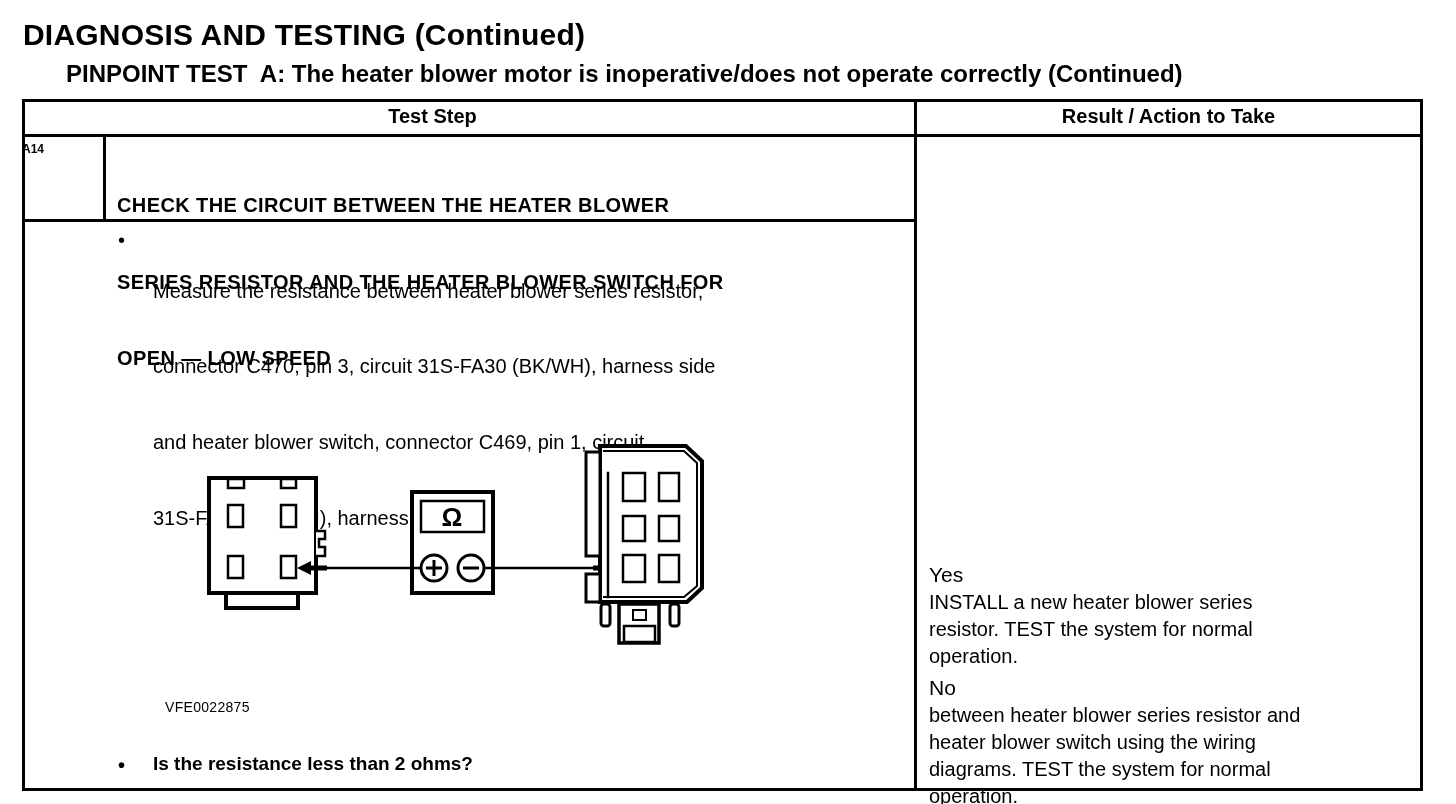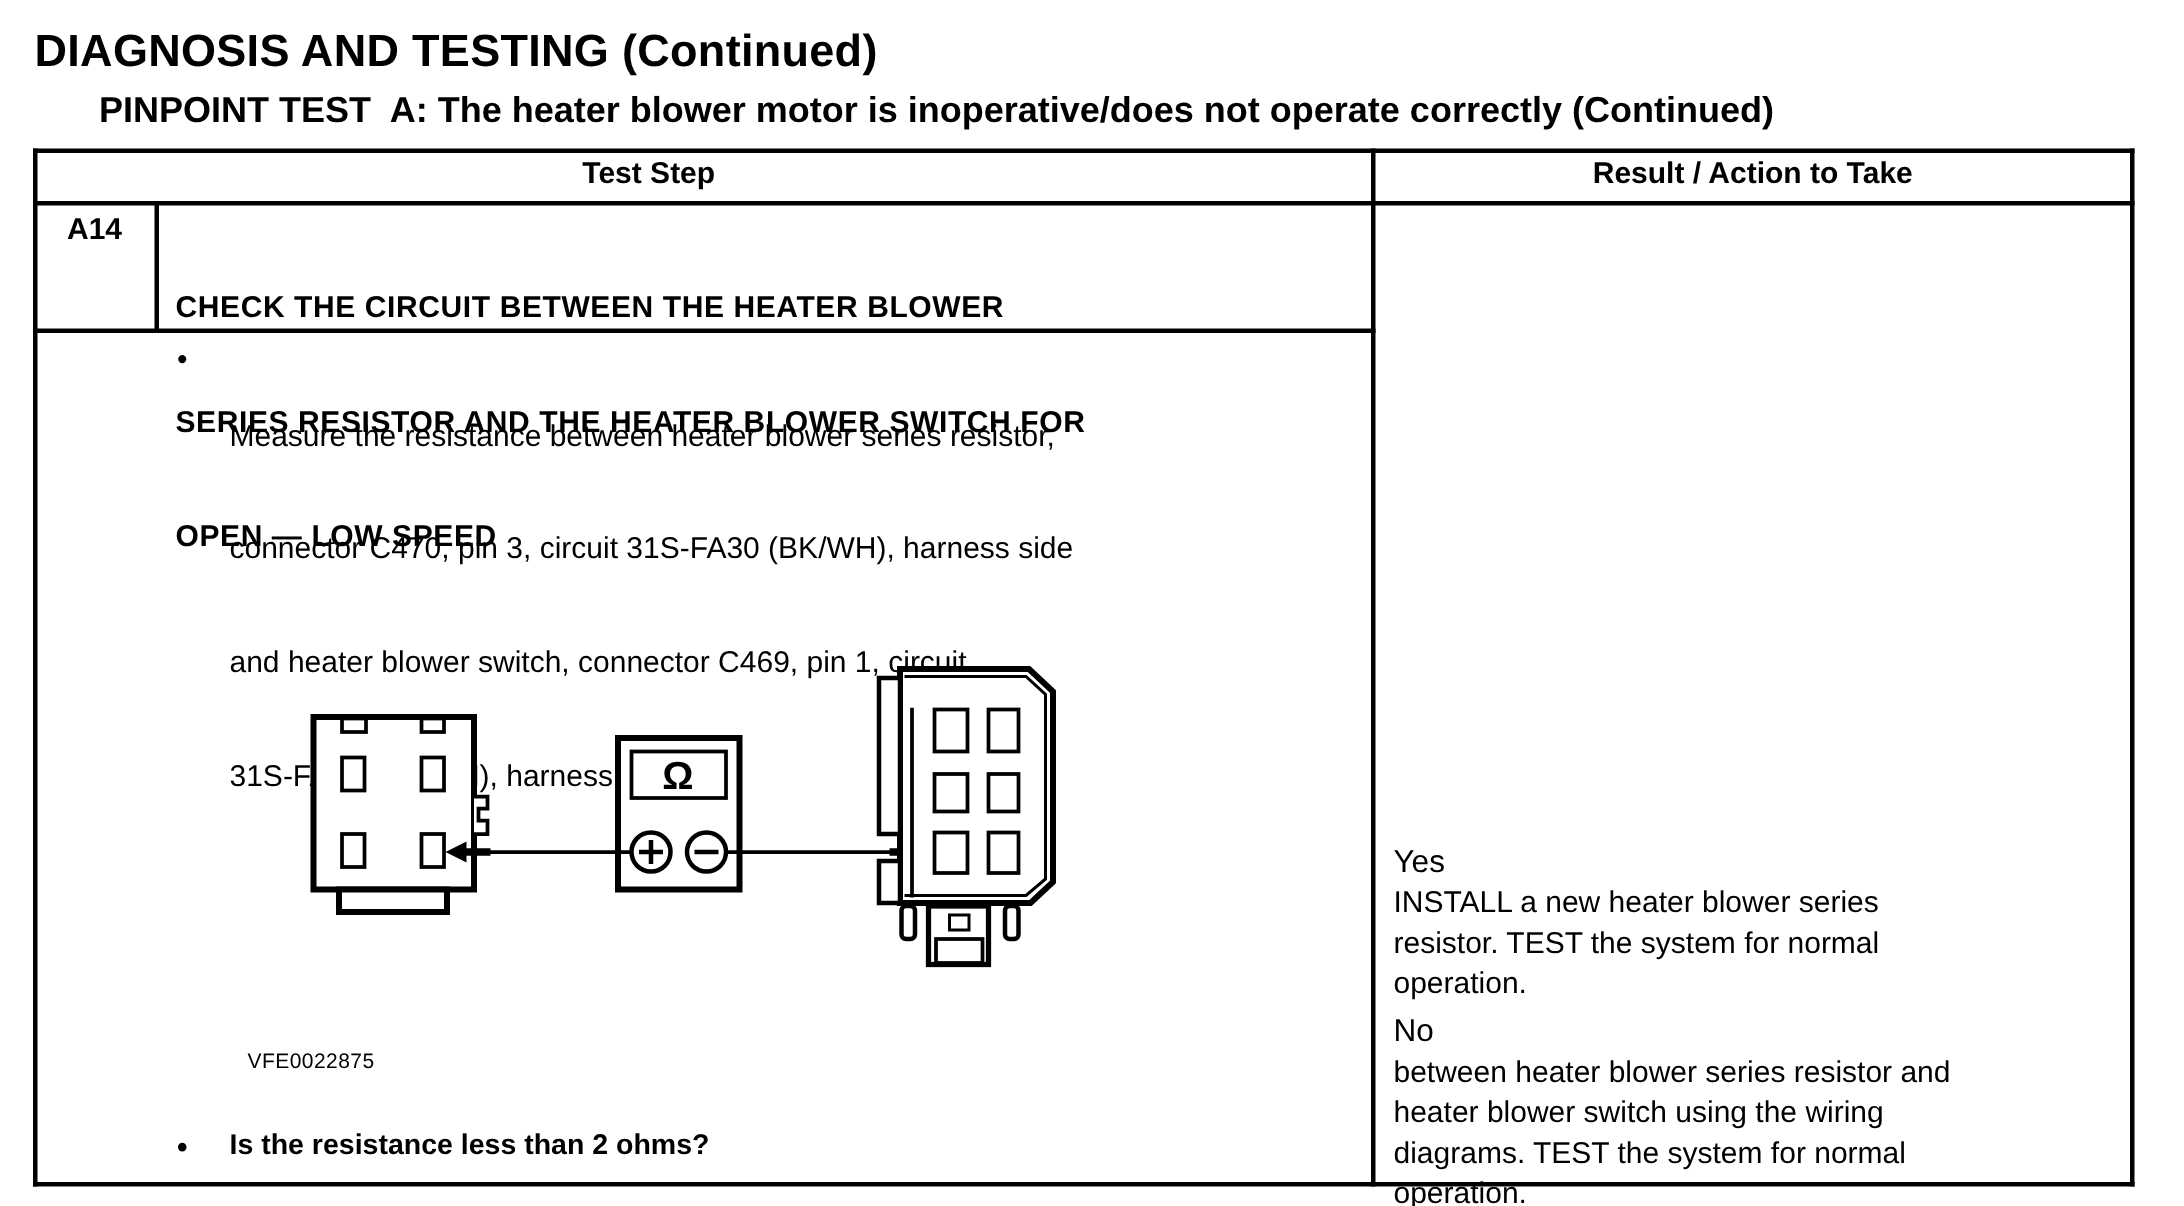--- a/index.html
+++ b/index.html
@@ -8,21 +8,21 @@
     position:relative; width:1456px; height:804px;
     background:#ffffff; color:#000000;
     font-family:"Liberation Sans", sans-serif;
     overflow:hidden;
   }
   .abs { position:absolute; }
   .rule { position:absolute; background:#000000; }
   .h1 { left:23px; top:6px; font-size:30px; font-weight:bold; letter-spacing:0.2px; white-space:pre;margin-top:12px; }
   .h2 { left:66px; top:60px; font-size:24px; font-weight:bold; white-space:pre; }
   .col-header { top:105px; font-size:20px; font-weight:bold; text-align:center; white-space:nowrap; }
-  .step-id { left:22px; top:142px; width:82px; font-size:20px; font-weight:bold; text-align:center; }
+  .step-id { left:22px; top:142px; width:82px; font-size:12px; font-weight:bold; }
   .step-title { left:117px; top:142px; font-size:20px; font-weight:bold; line-height:25.5px; letter-spacing:0.4px; white-space:pre; }
   .bullet { font-size:20px; line-height:25px; }
   .instr { left:153px; top:228px; font-size:20px; line-height:25.3px; white-space:pre; }
   .fig-code { left:165px; top:699px; font-size:14px; letter-spacing:0.3px; }
   .question { left:153px; top:753px; font-size:19px; font-weight:bold; white-space:pre; }
   .result-block { left:929px; width:492px; }
   .verdict { font-size:21px; font-weight:normal; line-height:28px;margin-top:44px; }
   .action-line { font-size:20px; line-height:27px; white-space:pre; }
 </style>
 </head>

